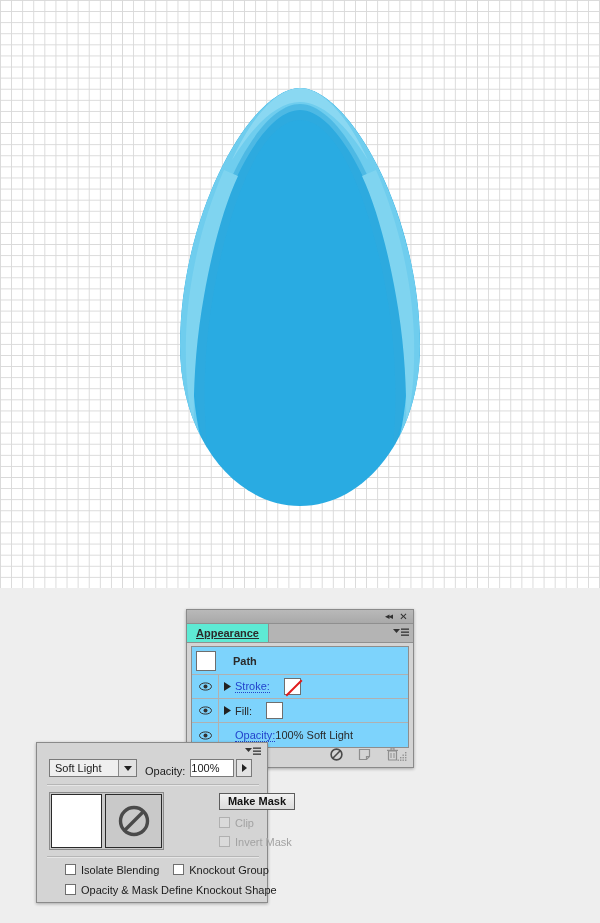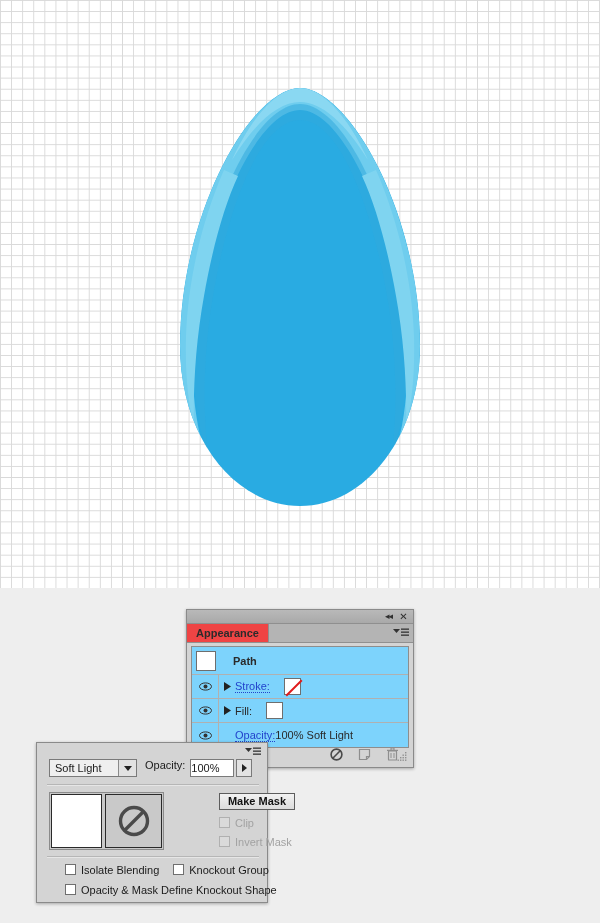--- a/index.html
+++ b/index.html
@@ -93,27 +93,28 @@
     background: #b4b4b4;
     border-bottom: 1px solid #909090;
     position: relative;
   }
   #tab-appearance {
     position: absolute;
     left: 0; top: 0;
     height: 18px;
     line-height: 18px;
     padding: 0 9px;
-    background: #ef4444;
+    background: #5eead4;
     font-size: 11px;
     font-weight: bold;
     color: #2b2b2b;
     border-right: 1px solid #8f8f8f;
     box-sizing: border-box;
     cursor: default;
+    text-decoration: underline;
   }
   #appearance-menu-icon {
     position: absolute;
     right: 4px; top: 4px;
     width: 16px; height: 10px;
     cursor: default;
   }
 
   #appearance-list {
     position: absolute;
@@ -242,21 +243,21 @@
   #transparency-menu-icon {
     position: absolute;
     right: 6px; top: 4px;
     width: 16px; height: 10px;
     cursor: default;
   }
   #tp-moderow {
     position: absolute;
     left: 12px; top: 16px;
     display: flex;
-    align-items: flex-start;
+    align-items: flex-end;
   }
   #blend-select {
     width: 88px;
     height: 18px;
     background: #efefef;
     border: 1px solid #7a7a7a;
     display: flex;
     align-items: center;
     box-sizing: border-box;
     cursor: default;

